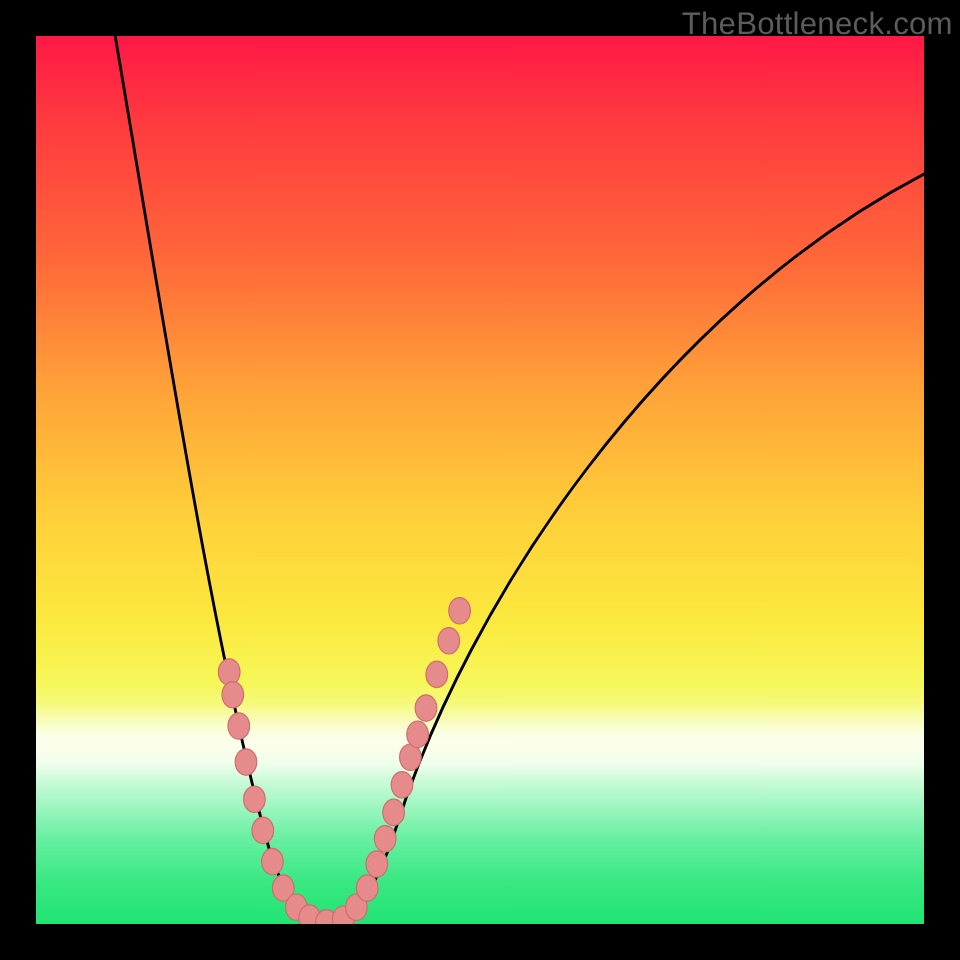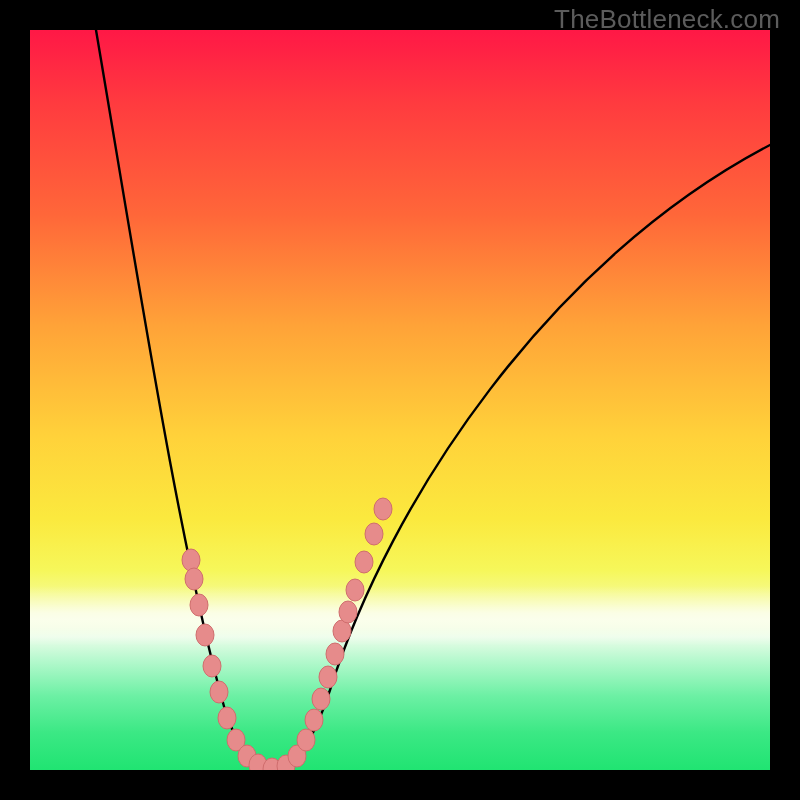--- a/index.html
+++ b/index.html
@@ -13,21 +13,21 @@
   }
   .frame {
     position: absolute;
     left: 0; top: 0;
     width: 800px; height: 800px;
     background: #000;
   }
   .watermark {
     position: absolute;
     top: 4px;
-    right: 20px;
+    right: 6px;
     color: #5c5c5c;
     font-size: 26px;
     font-weight: 500;
     letter-spacing: 0.2px;
     z-index: 30;
   }
   .plot {
     position: absolute;
     left: 30px;
     top: 30px;

